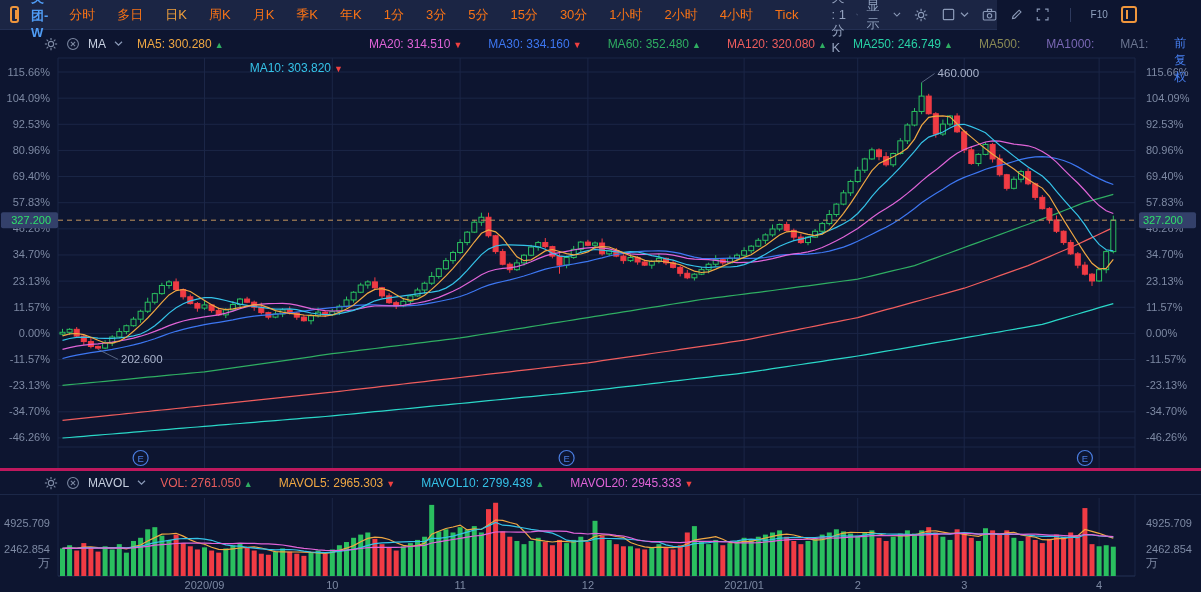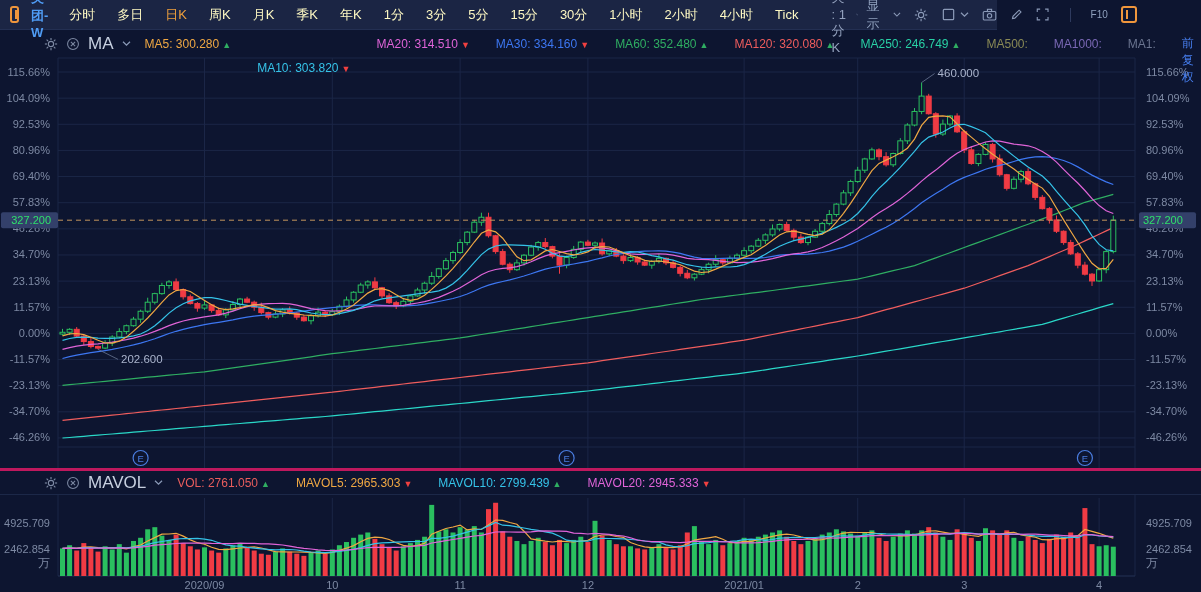--- a/index.html
+++ b/index.html
@@ -14,34 +14,34 @@
     position:absolute; top:0; left:0; width:997px; height:30px;
     background:#1b2544; border-bottom:1px solid #232f52;
     display:flex; align-items:center; padding:0 10px; font-size:13px; z-index:5;
   }
   .logo-box {
     width:17px; height:17px; border:2px solid #f0963c; border-radius:3px;
     display:flex; align-items:center; padding-left:3px; margin-right:12px;
   }
   .logo-box i { display:block; width:2px; height:9px; background:#f0963c; }
   .symbol { color:#4f9cf5; font-weight:bold; margin-right:10px; }
-  .tab { padding:0 11px; color:#fef9c3; cursor:pointer; white-space:nowrap; }
+  .tab { padding:0 11px; color:#f97316; cursor:pointer; white-space:nowrap; }
   .tab.active { color:#f0a03c; }
   .vsep { width:1px; height:14px; background:#2e3a5e; margin:0 7px; }
   .period { color:#93a1bd; display:flex; align-items:center; gap:5px; padding:0 8px; }
   .toolbar-right { margin-left:auto; display:flex; align-items:center; gap:13px; }
   .tb-item { display:flex; align-items:center; gap:4px; cursor:pointer; color:#8fa0bd; }
   .ind-bar {
     position:absolute; left:0; width:1201px; height:27px;
     display:flex; align-items:center; font-size:12px; z-index:5;
   }
   #ma-bar { top:30px; }
   #mavol-bar { top:468px; background:#0d1530; border-top:3px solid #be185d; border-bottom:1px solid #1c2848; }
   .ind-left { display:flex; align-items:center; gap:8px; margin-left:44px; margin-right:14px; color:#8fa0bd; }
-  .ind-name { color:#c6cfdf; font-size:17px; }
+  .ind-name { color:#c6cfdf; font-size:12px; }
   .ind-item { margin-right:26px; white-space:nowrap; }
   .ind-item .arrow { font-size:9px; margin-left:3px; }
   .arrow.up { color:#2fae62; }
   .arrow.down { color:#f04040; }
   .ma-right { margin-left:auto; margin-right:12px; display:flex; align-items:center; gap:12px;margin-top:34px; }
   .adjust { color:#477ff0; font-size:12px; margin-right:4px; cursor:pointer; }
   #chart { position:absolute; top:57px; left:0; z-index:1; }
   svg text { font-family:"Liberation Sans", sans-serif; }
 </style>
 </head>

